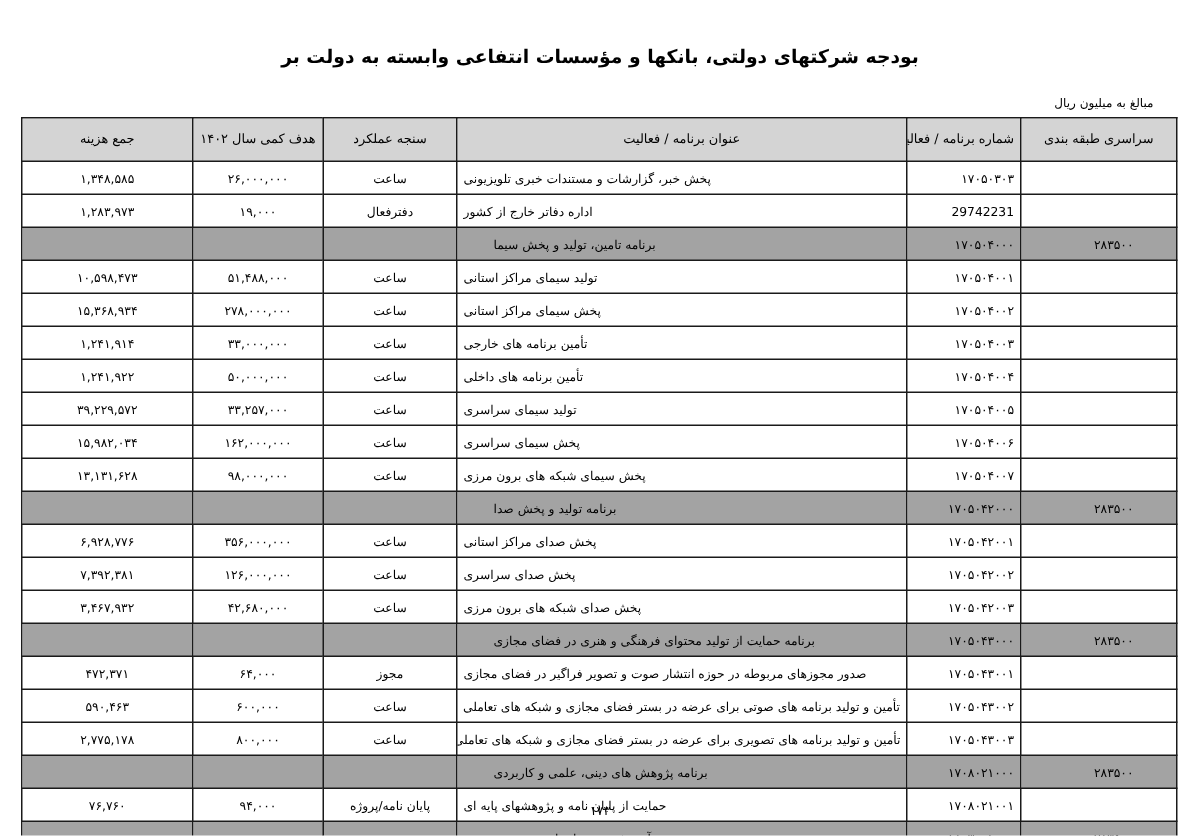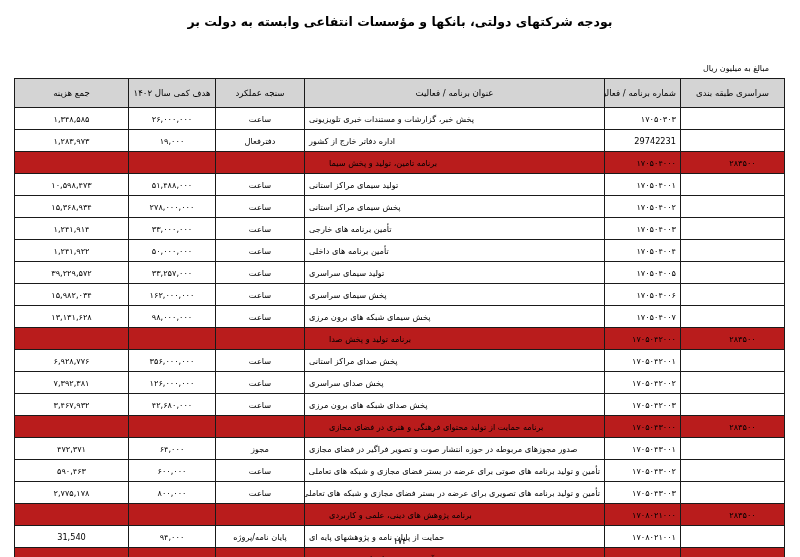--- a/index.html
+++ b/index.html
@@ -21,21 +21,21 @@
     height: 557px;
     position: relative;
     box-sizing: border-box;
   }
   
   .doc-title {
     text-align: center;
     font-weight: bold;
     font-size: 12.5px;
     line-height: 1.75;
-    padding-top: 11px;
+    padding-top: 27px;
     letter-spacing: 0;
     direction: rtl;
   }
   .doc-title .line2 {
     display: block;
   }
   
   .units-note {
     position: absolute;
     top: 64px;
@@ -85,21 +85,21 @@
   col.c-sum    { width: 114px; }
 
   td.class-cell  { text-align: center; }
   td.code-cell   { }
   td.title-cell  { text-align: left; padding-left: 7px; }
   td.metric-cell { text-align: center; }
   td.goal-cell   { text-align: center; }
   td.sum-cell    { text-align: center; }
 
   tr.group-row > td {
-    background: #b91c1c;
+    background: #a3a3a3;
     border-top: 1.6px solid #1a1a1a;
     border-bottom: 1.6px solid #1a1a1a;
     padding-left: 24px;
   }
   tr.group-row td.title-cell {
     font-weight: normal;
   }
   
   .page-number {
     position: absolute;
@@ -294,21 +294,21 @@
             <td class="metric-cell"></td>
             <td class="goal-cell"></td>
             <td class="sum-cell"></td>
           </tr>
           <tr class="data-row">
             <td class="class-cell"></td>
             <td class="code-cell">۱۷۰۸۰۲۱۰۰۱</td>
             <td class="title-cell">حمایت از پایان نامه و پژوهشهای پایه ای</td>
             <td class="metric-cell">پایان نامه/پروژه</td>
             <td class="goal-cell">۹۴,۰۰۰</td>
-            <td class="sum-cell">31,540</td>
+            <td class="sum-cell">۷۶,۷۶۰</td>
           </tr>
           <tr class="group-row">
             <td class="class-cell">۲۸۳۵۰۰</td>
             <td class="code-cell">۱۸۰۳۰۰۱۰۰۰</td>
             <td class="title-cell">آموزش نیروی انسانی متخصص</td>
             <td class="metric-cell"></td>
             <td class="goal-cell"></td>
             <td class="sum-cell"></td>
           </tr>
         </tbody>

